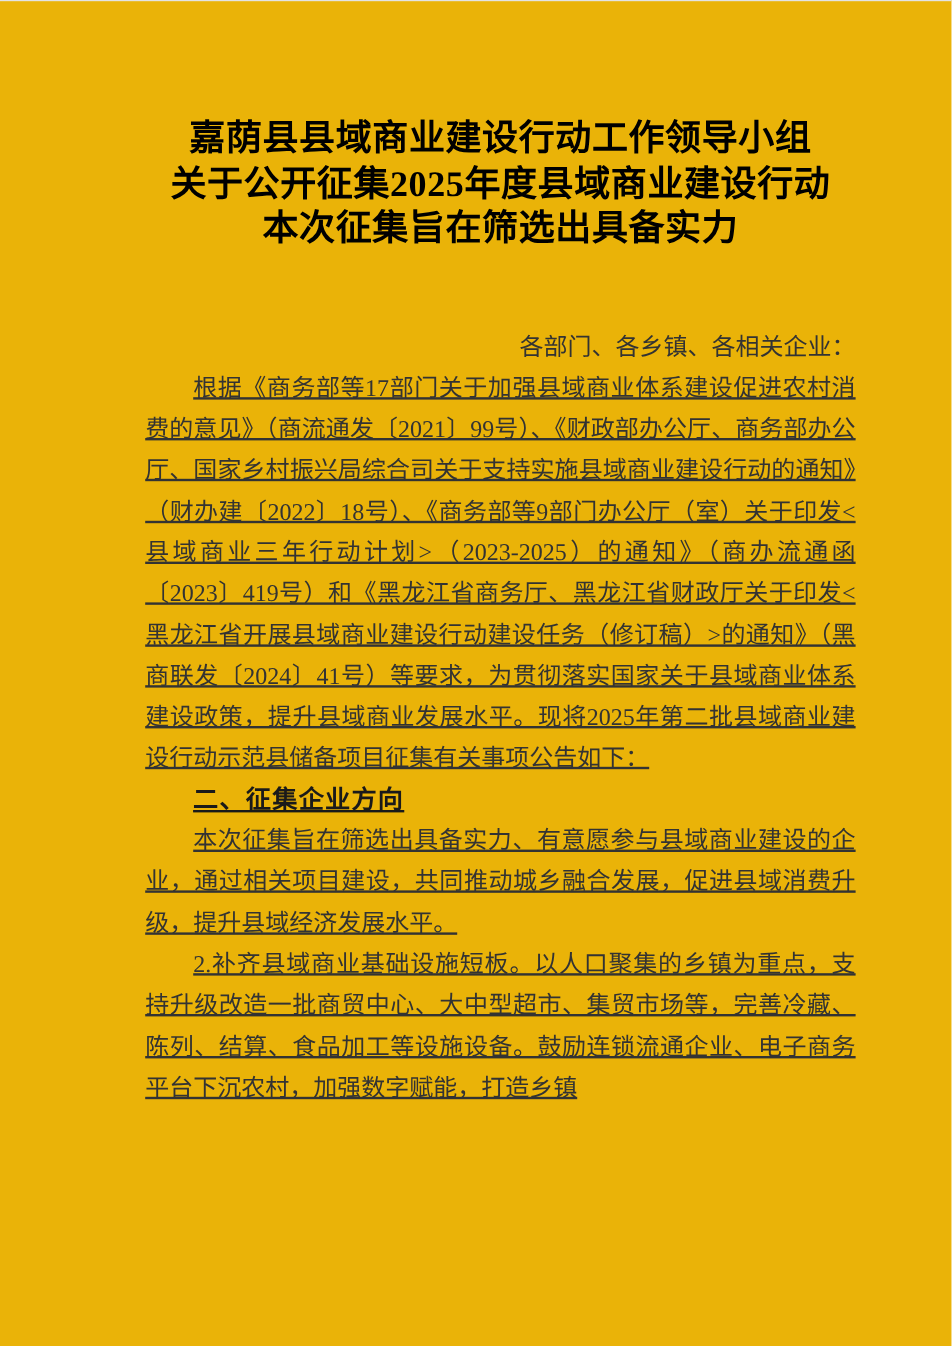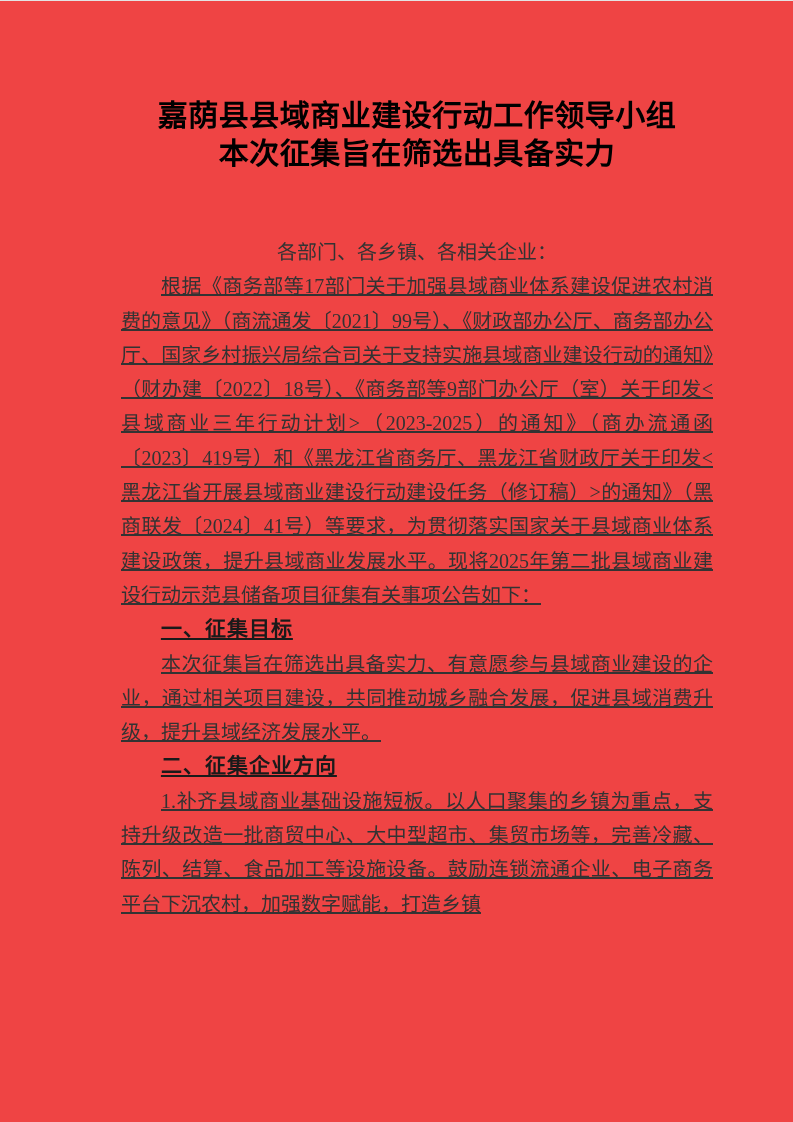--- a/index.html
+++ b/index.html
@@ -5,21 +5,21 @@
   html, body {
     margin: 0;
     padding: 0;
     background: #ffffff;
   }
   .page {
     position: relative;
     width: 793px;
     height: 1122px;
     margin: 0;
-    background: #ef4444;
+    background: #eab308;
     border-top: 1px solid #e3e3e3;
     box-sizing: border-box;
     overflow: hidden;
   }
   .content {
     margin-left: 121px;
     width: 592px;
   }
   .doc-title {
     margin-top: 96px;
@@ -39,50 +39,50 @@
     color: #333333;
   }
   .para {
     margin: 0;
     text-align: justify;
     text-indent: 2em;
     text-decoration: underline;
   }
   .salutation {
     margin: 0;
-    text-align: center;
+    text-align: right;
     text-indent: 0;
   }
   .heading {
     margin: 0;
     font-family: "Liberation Sans", sans-serif;
     font-weight: 700;
     font-size: 21px;
     color: #1a1a1a;
     text-indent: 1.9em;
     letter-spacing: 1px;
   }
 </style>
 </head>
 <body>
 
 <div class="page">
   <div class="content">
 
     <div class="doc-title">
       <div>嘉荫县县域商业建设行动工作领导小组</div>
+      <div>关于公开征集2025年度县域商业建设行动</div>
       <div>本次征集旨在筛选出具备实力</div>
     </div>
 
     <div class="body-text">
       <p class="salutation">各部门、各乡镇、各相关企业：</p>
 
       <p class="para">根据《商务部等17部门关于加强县域商业体系建设促进农村消费的意见》（商流通发〔2021〕99号）、《财政部办公厅、商务部办公厅、国家乡村振兴局综合司关于支持实施县域商业建设行动的通知》（财办建〔2022〕18号）、《商务部等9部门办公厅（室）关于印发&lt;县域商业三年行动计划&gt;（2023-2025）的通知》（商办流通函〔2023〕419号）和《黑龙江省商务厅、黑龙江省财政厅关于印发&lt;黑龙江省开展县域商业建设行动建设任务（修订稿）&gt;的通知》（黑商联发〔2024〕41号）等要求，为贯彻落实国家关于县域商业体系建设政策，提升县域商业发展水平。现将2025年第二批县域商业建设行动示范县储备项目征集有关事项公告如下：</p>
 
-      <p class="para heading">一、征集目标</p>
+      <p class="para heading">二、征集企业方向</p>
+
       <p class="para">本次征集旨在筛选出具备实力、有意愿参与县域商业建设的企业，通过相关项目建设，共同推动城乡融合发展，促进县域消费升级，提升县域经济发展水平。</p>
-
-      <p class="para heading">二、征集企业方向</p>
-      <p class="para">1.补齐县域商业基础设施短板。以人口聚集的乡镇为重点，支持升级改造一批商贸中心、大中型超市、集贸市场等，完善冷藏、陈列、结算、食品加工等设施设备。鼓励连锁流通企业、电子商务平台下沉农村，加强数字赋能，打造乡镇</p>
+      <p class="para">2.补齐县域商业基础设施短板。以人口聚集的乡镇为重点，支持升级改造一批商贸中心、大中型超市、集贸市场等，完善冷藏、陈列、结算、食品加工等设施设备。鼓励连锁流通企业、电子商务平台下沉农村，加强数字赋能，打造乡镇</p>
     </div>
 
   </div>
 </div>
 
 </body></html>

